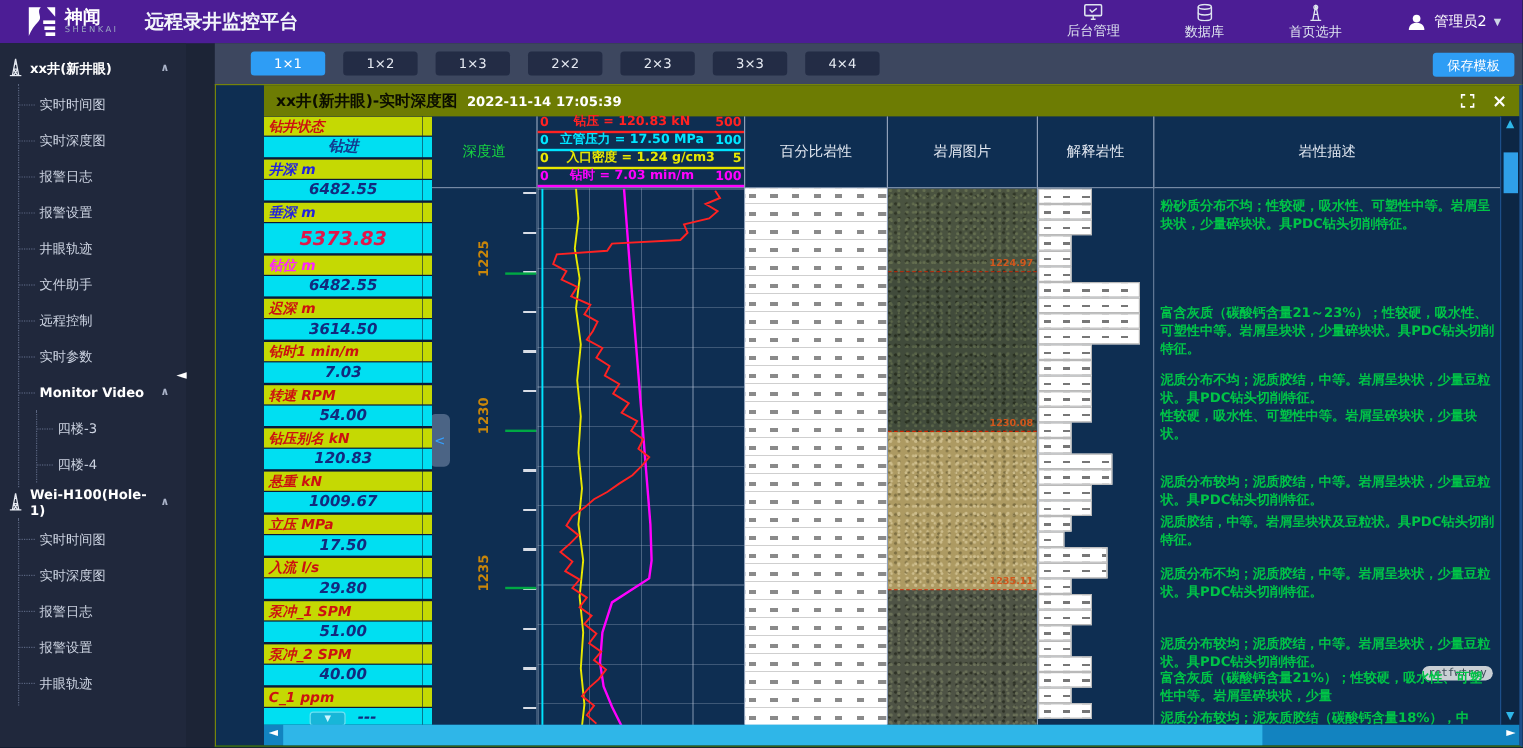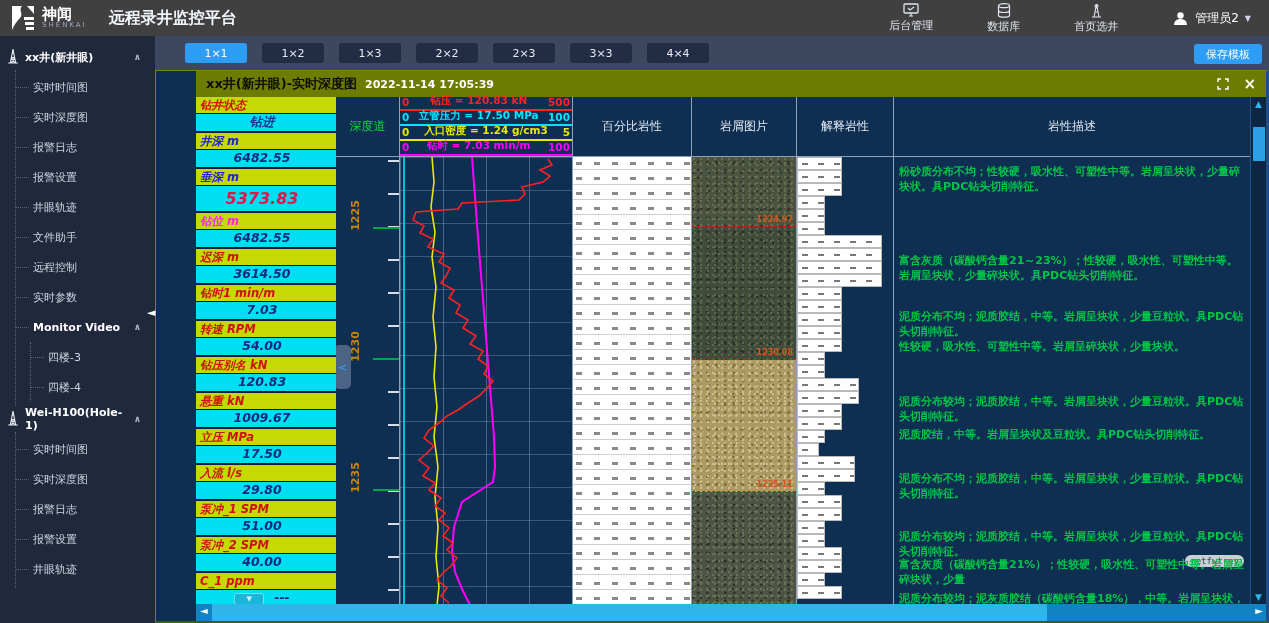--- a/index.html
+++ b/index.html
@@ -1,34 +1,34 @@
 <!DOCTYPE html>
 <html><head>
 <meta charset="utf-8">
 <style>
   * { margin:0; padding:0; box-sizing:border-box; }
   html,body { background:#10182a; }
   body { font-family:"DejaVu Sans","Liberation Sans",sans-serif; }
   .app { position:relative; width:1269px; height:623px; background:#1c2436; overflow:hidden; }
 
   
-  .hdr { height:36px; background:#404040; display:flex; align-items:center; color:#e9edf5; }
+  .hdr { height:36px; background:#4c1d95; display:flex; align-items:center; color:#e9edf5;padding-left:12px; }
   .logo-mark { width:26px; height:26px; margin-left:10px; }
   .brand { margin-left:6px; line-height:1; }
   .brand-cn { font-size:15px; font-weight:bold; color:#fff; }
   .brand-en { font-size:7px; letter-spacing:2px; color:#9aa6c0; }
   .app-title { margin-left:22px; font-size:16px; font-weight:bold; color:#f2f5fa; }
   .hdr-right { margin-left:auto; display:flex; align-items:center; gap:54px; padding-right:18px; }
   .hdr-item { display:flex; flex-direction:column; align-items:center; gap:1px; font-size:11px; color:#dfe5f0; cursor:pointer; }
   .hdr-item svg { display:block; }
   .user { display:flex; align-items:center; gap:6px; font-size:12px; color:#fff; cursor:pointer; }
   .caret-down { font-size:8px; color:#cdd5e6; }
 
   
-  .body { display:flex; height:587px; }
+  .body { display:flex; height:587px;gap:24px; }
   aside { width:155px; background:#20283c; color:#cdd4e2; flex:none; overflow:hidden; position:relative; }
   .tree { padding:8px 0 0 6px; }
   .tree-node { display:flex; align-items:center; gap:5px; height:26px; font-size:11px; font-weight:bold; color:#fff; cursor:pointer; }
   .tree-node .tg { margin-left:auto; margin-right:14px; font-size:9px; color:#aab3c8; }
   .tree-children { margin-left:9px; border-left:1px dotted #5a6580; padding:2px 0 4px 0; }
   .tree-item { display:flex; align-items:center; height:30px; font-size:11px; color:#cdd4e2; cursor:pointer; white-space:nowrap; }
   .tree-item .dash { width:13px; border-top:1px dotted #5a6580; margin-right:4px; flex:none; }
   .tree-item.grp { font-weight:bold; color:#fff; }
   .tree-item .tg { margin-left:auto; margin-right:14px; font-size:9px; color:#aab3c8; }
   .tree-sub { margin-left:14px; border-left:1px dotted #5a6580; }
@@ -59,21 +59,21 @@
   .p-label { height:16px; font-size:11.5px; font-weight:bold; font-style:italic; background:#c5d903; padding:1px 4px 0; margin-bottom:1px; white-space:nowrap; overflow:hidden; }
   .p-value { height:17px; font-size:12.5px; font-weight:bold; font-style:italic; background:#00dff2; color:#122a7e; text-align:center; margin-bottom:2px; position:relative; }
   .p-value.big { height:25px; font-size:16px; padding-top:3px; }
   .p-drop { display:inline-block; width:30px; height:12px; background:#18b6d8; border:1px solid #6fe0f2; border-radius:3px; color:#cff6ff; font-size:7px; line-height:10px; vertical-align:middle; margin-right:10px; cursor:pointer; }
   .sliver { width:8px; flex:none; background:#0a1a38; overflow:hidden; }
   .sliver .s-y { height:16px; background:#c5d903; margin-bottom:1px; }
   .sliver .s-c { height:17px; background:#00dff2; margin-bottom:2px; }
   .sliver .s-c.big { height:25px; }
 
   
-  .depth-col { width:64px; flex:none; }
+  .depth-col { width:88px; flex:none; }
   .depth-hd { color:#17d840; font-size:12px; }
   .depth-bd { background:#0e2e52; }
   .minor-ticks { position:absolute; right:0; top:0; width:11px; height:100%;
     background:repeating-linear-gradient(to bottom, #d8dde6 3px, #d8dde6 5px, transparent 5px, transparent 36px); }
   .d-tick { position:absolute; right:0; width:100%; }
   .d-tick .line { position:absolute; right:0; top:0; width:26px; height:2px; background:#00a844; }
   .d-tick .lbl { position:absolute; right:28px; top:-18px; color:#c8860a; font-size:11px; font-weight:bold; transform:rotate(-90deg); }
   .depth-collapse { position:absolute; left:-2px; top:188px; width:17px; height:44px; background:rgba(125,145,175,.55); border-radius:5px; color:#35a0ff; font-size:11px; display:flex; align-items:center; justify-content:center; cursor:pointer; }
 
   
@@ -89,21 +89,21 @@
 
   
   .pct-col { width:119px; flex:none; }
   .pct-bd { background-color:#fff;
     background-image:
       repeating-linear-gradient(0deg, #cfcfcf 0 1px, transparent 1px 15px),
       repeating-linear-gradient(0deg, #fff 0 5px, transparent 5px 8px, #fff 8px 15px),
       repeating-linear-gradient(90deg, #8a8a8a 3px 9px, transparent 9px 21px); }
 
   
-  .photo-col { width:105px; flex:none; }
+  .photo-col { width:125px; flex:none; }
   .ph-sec { position:relative; border-bottom:1px dashed #cc2200; }
   .ph-sec:last-child { border-bottom:none; }
   .ph-label { position:absolute; right:3px; bottom:2px; color:#d2571c; font-size:8px; font-weight:bold; }
 
   
   .interp-col { width:97px; flex:none; }
   .interp-bd { background:#0e2e52; }
   .seg { height:13px; background-color:#fff; border:1px solid #b9b9b9; margin-bottom:0;
     background-image:
       repeating-linear-gradient(0deg, #fff 0 4px, transparent 4px 6px, #fff 6px 12px),

